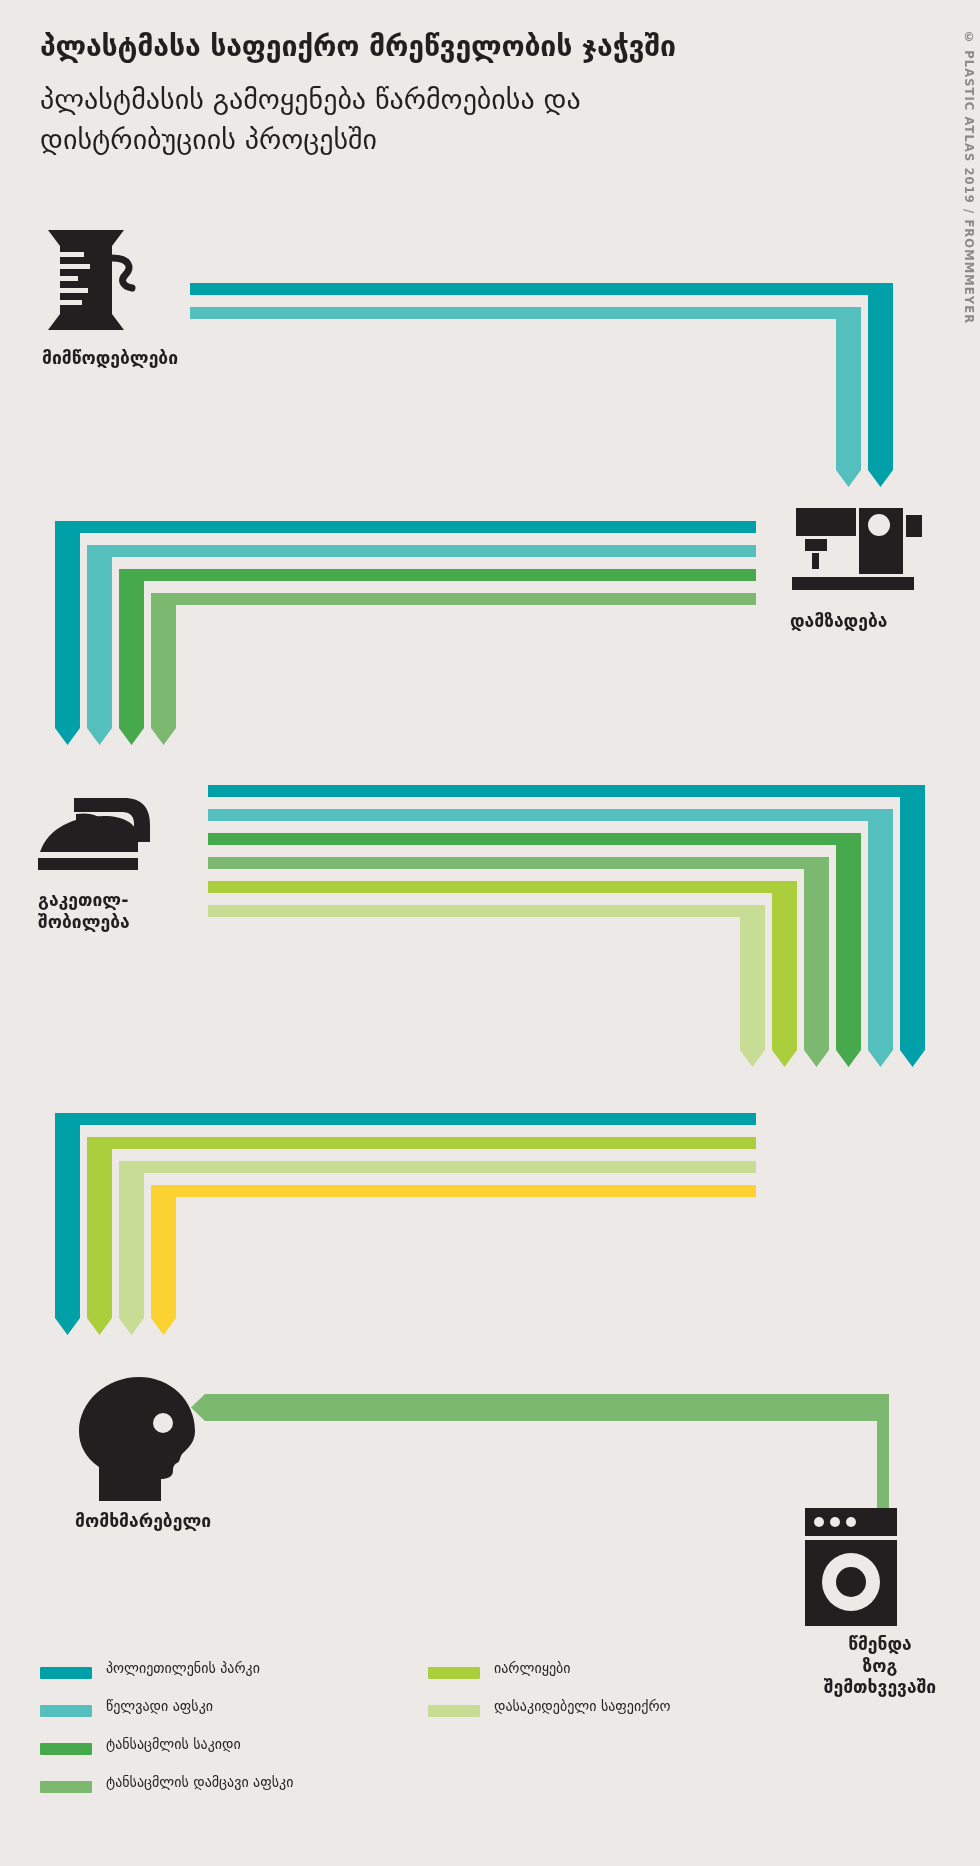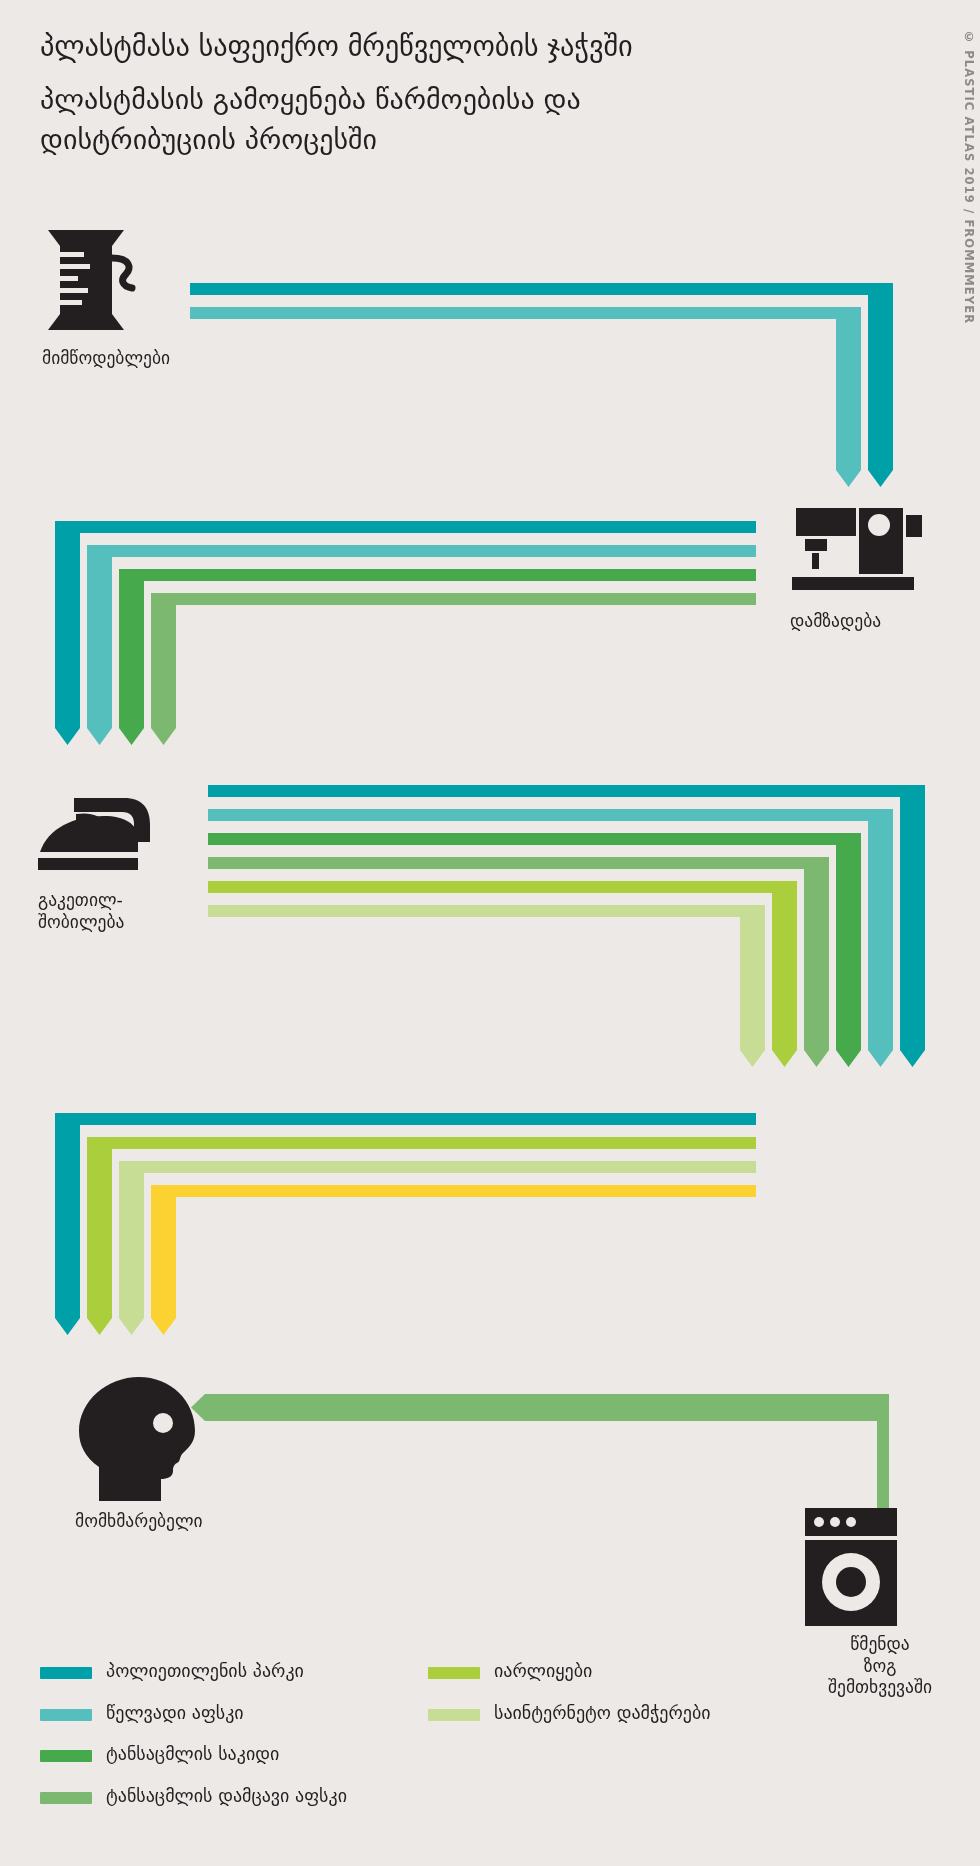--- a/index.html
+++ b/index.html
@@ -7,55 +7,55 @@
   body {
     width:980px; height:1866px; position:relative; overflow:hidden;
     font-family:"DejaVu Sans","Liberation Sans",sans-serif;
     color:#231f20;
   }
   #stage { position:absolute; inset:0; }
 
   
   .title {
     position:absolute; left:40px; top:30px; width:800px;
-    font-size:28.5px; font-weight:400; letter-spacing:-0.2px;
+    font-size:28.5px; font-weight:700; letter-spacing:-0.2px;
     line-height:1.18; color:#231f20;
   }
   .subtitle {
     position:absolute; left:40px; top:80px; width:600px;
     font-size:28px; font-weight:400; line-height:1.42; color:#231f20;
   }
   .credit {
     position:absolute; right:4px; top:30px;
     transform-origin:100% 0;
     writing-mode:vertical-rl;
     font-size:11.5px; letter-spacing:1.1px; font-weight:600;
     color:#8d8a88; white-space:nowrap;
   }
 
   
-  .node { position:absolute; }
+  .node { position:absolute;font-weight:bold; }
   .node .glyph { display:block; }
   .node .cap {
     font-size:17.5px; line-height:1.24; color:#231f20; margin-top:8px;
     white-space:pre-line;
   }
   .cap.center { text-align:center; }
 
   
   #flow { position:absolute; left:0; top:0; width:980px; height:1866px; }
 
   
   .legend { position:absolute; left:40px; top:1660px; width:900px; }
   .legcol { position:absolute; top:0; }
   .legcol.c1 { left:0; width:340px; }
   .legcol.c2 { left:388px; width:320px; }
   .legitem { display:flex; align-items:flex-start; margin-bottom:19px; }
   .swatch { width:52px; height:12px; flex:0 0 52px; margin-top:7px; margin-right:14px; border-radius:1px; }
-  .legtxt { font-size:18px; line-height:1.26; color:#231f20; }
+  .legtxt { font-size:14px; line-height:1.26; color:#231f20; }
 </style>
 </head>
 <body>
 
 <div id="stage">
 
   <div class="title">პლასტმასა საფეიქრო მრეწველობის ჯაჭვში</div>
   <div class="subtitle">პლასტმასის გამოყენება წარმოებისა და დისტრიბუციის პროცესში</div>
   <div class="credit">© PLASTIC ATLAS 2019 / FROMMMEYER</div>
 
@@ -184,19 +184,19 @@
       </div>
     </div>
 
     <div class="legcol c2">
       <div class="legitem">
         <span class="swatch" style="background:#abcf3c"></span>
         <span class="legtxt">იარლიყები</span>
       </div>
       <div class="legitem">
         <span class="swatch" style="background:#c7dc94"></span>
-        <span class="legtxt">საინტერნეტო დამჭერები</span>
+        <span class="legtxt">დასაკიდებელი საფეიქრო</span>
       </div>
     </div>
 
   </div>
 
 </div>
 
 </body></html>

